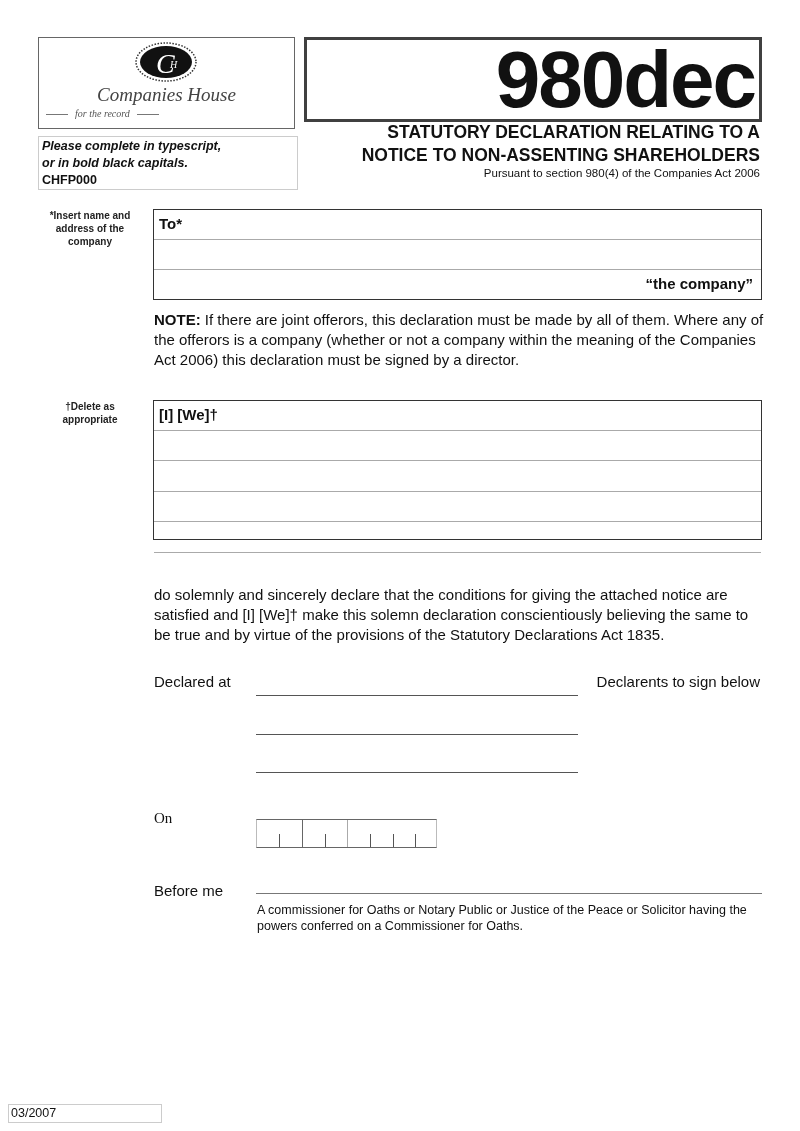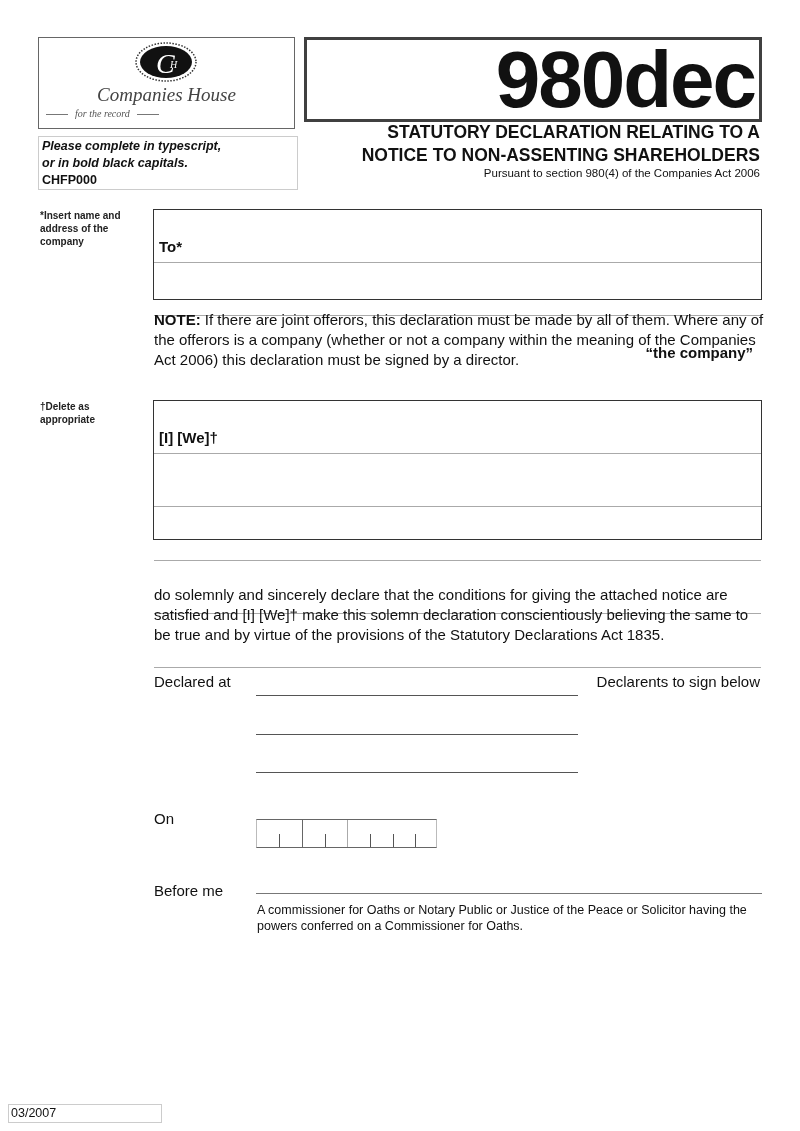--- a/index.html
+++ b/index.html
@@ -20,25 +20,25 @@
                padding:1px 3px; font-size:12.5px; line-height:17px; font-weight:bold; }
   #instr-box .it { font-style:italic; }
 
   #title-box { left:304px; top:37px; width:458px; height:85px; border:3px solid #404040; box-sizing:border-box; }
   #form-code { right:4px; top:-10px; font-size:80px; font-weight:bold; letter-spacing:-2px; color:#111; line-height:100px; }
 
   #form-title { right:40px; top:121px; text-align:right; font-size:17.5px; font-weight:bold; line-height:23px; }
   #form-subtitle { right:40px; top:167px; font-size:11.5px; text-align:right;padding-left:24px; }
 
   
-  .side-note { left:40px; width:100px; font-size:10px; font-weight:bold; line-height:13px; color:#222; }
+  .side-note { left:40px; width:100px; font-size:10px; font-weight:bold; line-height:13px; color:#222;text-align:center; }
 
   
   .row-box { left:153px; width:609px; border:1.5px solid #333; box-sizing:border-box; }
-  .row { height:30px; border-bottom:1.5px solid #aaa; box-sizing:border-box; position:relative;margin-top:23px; }
+  .row { height:30px; border-bottom:1.5px solid #aaa; box-sizing:border-box; position:relative; }
   .row:last-child { border-bottom:none; }
   .row-label { position:absolute; left:5px; top:5px; font-size:15px; font-weight:bold; }
   .row-label-right { position:absolute; right:8px; top:5px; font-size:15px; font-weight:bold; }
 
   .para { left:154px; width:612px; font-size:15px; line-height:20px; color:#111; }
   .para b { font-weight:bold; }
 
   .field-label { font-size:15px; color:#111; }
   .sig-line { left:256px; width:322px; border-top:1.5px solid #555; height:0; }
 
@@ -114,21 +114,21 @@
 </div>
 
 <div class="abs para" style="top:585px;">do solemnly and sincerely declare that the conditions for giving the attached notice are satisfied  and [I] [We]† make this solemn declaration conscientiously believing the same to be true and by virtue of the provisions of the Statutory Declarations Act 1835.</div>
 
 <div class="abs field-label" style="left:154px; top:673px;">Declared at</div>
 <div class="abs field-label" style="right:40px; top:673px;">Declarents to sign below</div>
 <div class="abs sig-line" style="top:695px;"></div>
 <div class="abs sig-line" style="top:734px;"></div>
 <div class="abs sig-line" style="top:772px;"></div>
 
-<div class="abs field-label" style="left:154px; top:810px;">On</div>
+<div class="abs field-label" style="left:154px; top:810px;font-family:Liberation Serif, serif;">On</div>
 <div id="date-box" class="abs">
   <div id="date-input">
     <div class="dcell" style="width:46px; border-right:1.5px solid #666;">
       <span class="tick" style="left:22px;"></span>
     </div>
     <div class="dcell" style="width:45px; border-right:1px solid #aaa;">
       <span class="tick" style="left:22px;"></span>
     </div>
     <div class="dcell" style="width:88px;">
       <span class="tick" style="left:22px;"></span>

